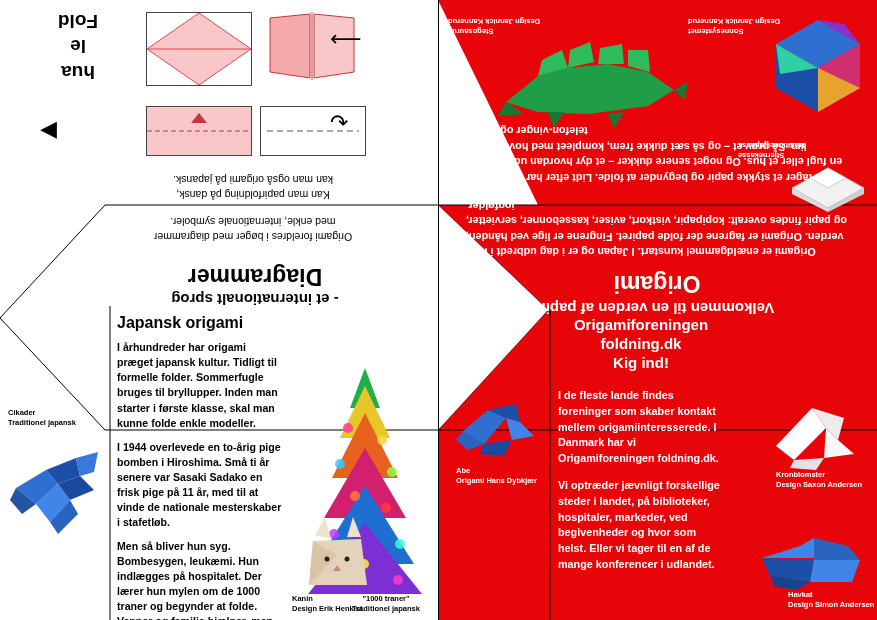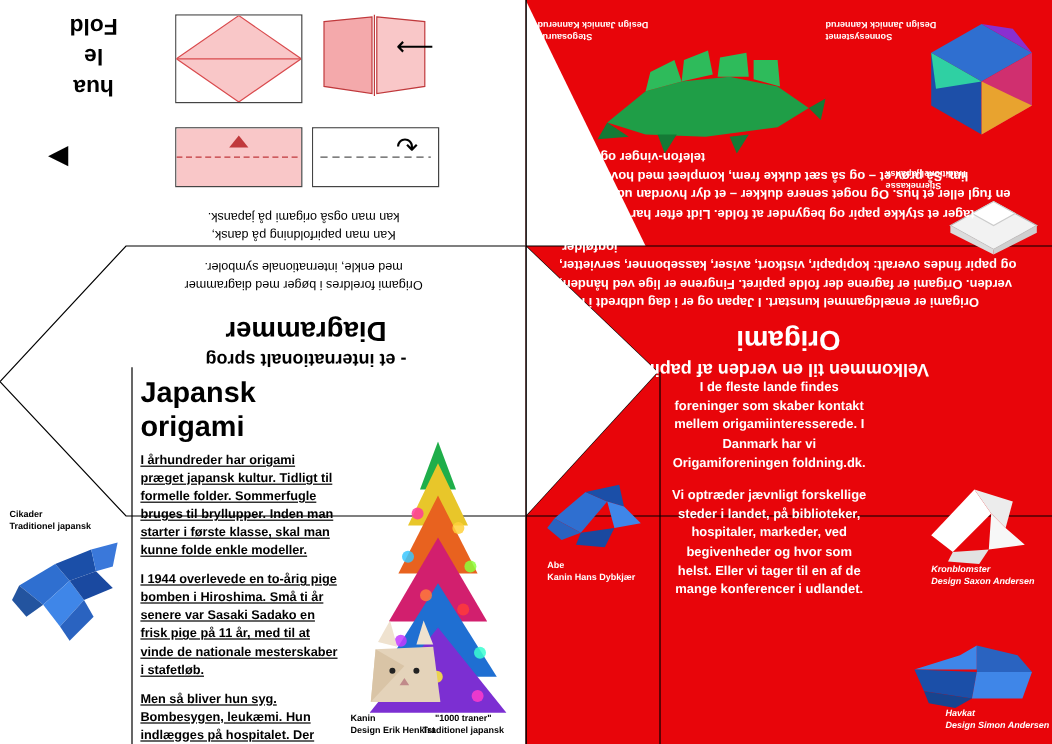--- a/index.html
+++ b/index.html
@@ -76,50 +76,48 @@
     text-align: center;
     line-height: 1.2;
   }
 
   
   .col-box {
     position: absolute;
     box-sizing: border-box;
   }
   .col-title {
-    font-size: 24px;
+    font-size: 16px;
     font-weight: bold;
     color: #000;
     margin: 0 0 8px 0;
     line-height: 1.15;
   }
   .col-p {
     font-size: 10.6px;
     color: #000;
     margin: 0 0 9px 0;
     line-height: 1.42;
     font-weight: bold;
-    text-decoration: underline;
   }
 
   .red-title {
     font-size: 20px;
     font-weight: bold;
     color: #ffffff;
     text-align: center;
     line-height: 1.25;
     margin: 0 0 10px 0;
   }
   .red-p {
     font-size: 10.8px;
     color: #ffffff;
     font-weight: bold;
     line-height: 1.45;
     margin: 0 0 12px 0;
-    text-align: center;
   }
 
   .caption {
     position: absolute;
     font-size: 7.5px;
     line-height: 1.3;
     color: #000;
     font-weight: bold;
   }
   .caption.white { color: #ffffff; }
@@ -213,21 +211,21 @@
       <svg width="96" height="110" viewBox="0 0 96 110">
         <polygon points="10,58 40,40 52,54 30,74" fill="#2f6fd0"></polygon>
         <polygon points="40,40 70,28 74,46 52,54" fill="#1b4fa8"></polygon>
         <polygon points="30,74 52,54 64,70 44,92" fill="#3f86e8"></polygon>
         <polygon points="52,54 74,46 88,60 64,70" fill="#1a49a0"></polygon>
         <polygon points="44,92 64,70 72,84 52,104" fill="#2a63c0"></polygon>
         <polygon points="70,28 92,22 88,42 74,46" fill="#3a78da"></polygon>
         <polygon points="10,58 30,74 16,84 4,70" fill="#23549f"></polygon>
       </svg>
     </div>
-    <div class="caption" style="left:8px; top:408px; width:90px; white-space:pre-line;margin-top:16px;">Cikader
+    <div class="caption" style="left:8px; top:408px; width:90px; white-space:pre-line;">Cikader
 Traditionel japansk</div>
 
     <div class="model" style="left:300px; top:368px;">
       <svg width="130" height="230" viewBox="0 0 130 230">
         <g>
           <polygon points="65,0 80,40 50,40" fill="#1fae4a"></polygon>
           <polygon points="65,18 90,70 40,70" fill="#e8c62a"></polygon>
           <polygon points="65,45 98,110 32,110" fill="#e8621f"></polygon>
           <polygon points="65,80 106,150 24,150" fill="#d21f6e"></polygon>
           <polygon points="65,118 114,196 16,196" fill="#1f6fd2"></polygon>
@@ -325,55 +323,60 @@
         <div style="font-size:15px;">Velkommen til en verden af papir</div>
         <div style="font-size:23px;">Origami</div>
       </div>
       <div style="padding:0 18px;">
         <p class="red-p" style="text-align:right;">Origami er enældgammel kunstart. I Japan og er i dag udbredt i hele verden. Origami er fagrene der folde papiret. Fingrene er lige ved hånden, og papir findes overalt: kopipapir, vistkort, aviser, kassebonner, servietter, jogfølder.</p>
         <p class="red-p" style="text-align:right;">Man tager et stykke papir og begynder at folde. Lidt efter har man en fin, en fugl eller et hus. Og noget senere dukker – et dyr hvordan uden ldp og lim. Så prøv et – og så sæt dukke frem, kompleet med hoved, hale, telefon-vinger og 6 ben.</p>
       </div>
     </div>
 
     <div class="col-box" style="left:114px; top:310px; width:180px; padding:6px 8px 0 6px;">
+      <div class="red-title" style="font-size:15px; margin-bottom:16px;">
+        <div>Origamiforeningen</div>
+        <div>foldning.dk</div>
+        <div>Kig ind!</div>
+      </div>
       <p class="red-p">I de fleste lande findes foreninger som skaber kontakt mellem origamiinteresserede. I Danmark har vi Origamiforeningen foldning.dk.</p>
       <p class="red-p">Vi optræder jævnligt forskellige steder i landet, på biblioteker, hospitaler, markeder, ved begivenheder og hvor som helst. Eller vi tager til en af de mange konferencer i udlandet.</p>
 
     </div>
 
     <div class="model" style="left:16px; top:392px;">
       <svg width="86" height="70" viewBox="0 0 86 70">
         <polygon points="8,40 34,18 52,26 30,52" fill="#2f6fd0"></polygon>
         <polygon points="34,18 62,12 66,30 52,26" fill="#1b4fa8"></polygon>
         <polygon points="52,26 66,30 80,44 58,48" fill="#3f86e8"></polygon>
         <polygon points="30,52 58,48 50,64 26,62" fill="#1a49a0"></polygon>
         <polygon points="8,40 30,52 14,58 2,48" fill="#2a63c0"></polygon>
       </svg>
     </div>
     <div class="caption white" style="left:18px; top:466px; width:90px; white-space:pre-line;">Abe
-Kanin Hans Dybkjær</div>
+Origami Hans Dybkjær</div>
 
     <div class="model" style="left:328px; top:398px;">
       <svg width="96" height="74" viewBox="0 0 96 74">
         <polygon points="10,48 46,10 60,30 28,62" fill="#ffffff"></polygon>
         <polygon points="46,10 78,20 72,42 60,30" fill="#ececec"></polygon>
         <polygon points="60,30 72,42 88,56 58,60" fill="#f7f7f7"></polygon>
         <polygon points="28,62 58,60 50,72 24,70" fill="#e2e2e2"></polygon>
       </svg>
     </div>
-    <div class="caption white" style="left:338px; top:470px; width:100px; white-space:pre-line;font-style:italic;">Kronblomster
+    <div class="caption white" style="left:338px; top:470px; width:100px; white-space:pre-line;">Kronblomster
 Design Saxon Andersen</div>
 
     <div class="model" style="left:318px; top:528px;">
       <svg width="112" height="66" viewBox="0 0 112 66">
         <polygon points="6,30 44,18 58,10 58,30" fill="#3f86e8"></polygon>
         <polygon points="58,10 92,18 104,32 58,32" fill="#2a63c0"></polygon>
         <polygon points="6,30 58,32 54,54 14,48" fill="#1b4fa8"></polygon>
         <polygon points="58,32 104,32 96,54 54,54" fill="#3f86e8"></polygon>
         <polygon points="14,48 54,54 40,62 18,58" fill="#17448f"></polygon>
       </svg>
     </div>
-    <div class="caption white" style="left:350px; top:590px; width:90px; white-space:pre-line;font-style:italic;">Havkat
+    <div class="caption white" style="left:350px; top:590px; width:90px; white-space:pre-line;">Havkat
 Design Simon Andersen</div>
   </div>
 
   <div class="divider-v" style="left:438px;"></div>
 </div>
 
 </body></html>

